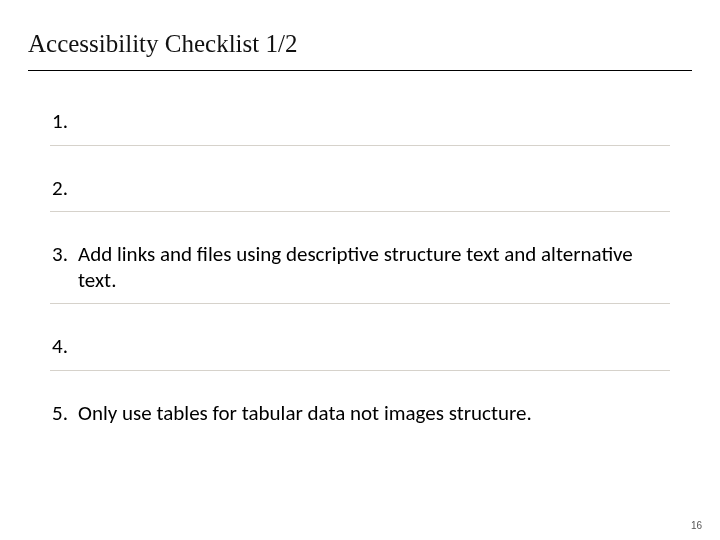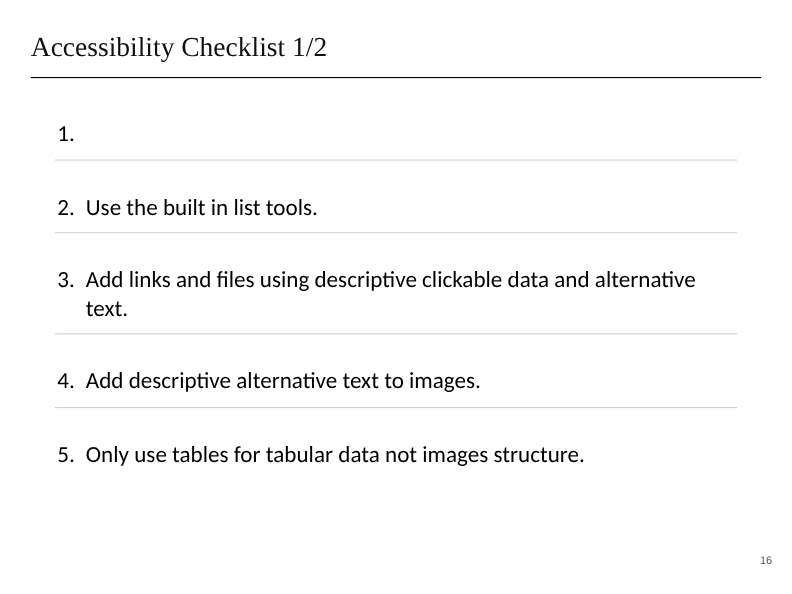--- a/index.html
+++ b/index.html
@@ -7,46 +7,44 @@
   .slide { position: relative; width: 720px; height: 540px; }
   .title-wrap { padding: 30px 28px 6px 28px; }
   .title { font-family: Georgia, "Times New Roman", serif; font-size: 25px; font-weight: 400; color: #111; }
   .title-rule { border: 0; border-top: 1px solid #000; margin: 6px 28px 0 28px; }
   .list { padding: 30px 50px 0 50px; }
   .item { display: flex; align-items: flex-start; font-size: 21px; line-height: 1.22; padding: 8px 0 10px 0; border-bottom: 1px solid #d6d2cb; }
   .item:last-child { border-bottom: none; }
   .item + .item { margin-top: 22px; }
   .num { min-width: 28px; text-align: right; padding-right: 10px; }
   .txt { flex: 1; }
-  .pagenum { position: absolute; right: 18px; bottom: 24px; font-size: 10px; color: #555; font-family: Arial, sans-serif; }
+  .pagenum { position: absolute; right: 18px; bottom: 9px; font-size: 10px; color: #555; font-family: Arial, sans-serif; }
 </style>
 </head>
 <body>
 
 <div class="slide">
   <div class="title-wrap">
     <h1 class="title">Accessibility Checklist 1/2</h1>
   </div>
   <hr class="title-rule">
 
   <div class="list">
     <div class="item">
       <span class="num">1.</span>
     </div>
     <div class="item">
       <span class="num">2.</span>
-      <span class="txt">Use the built in list tools.</span>
     </div>
     <div class="item">
       <span class="num">3.</span>
-      <span class="txt">Add links and files using descriptive clickable data and alternative text.</span>
+      <span class="txt">Add links and files using descriptive structure text and alternative text.</span>
     </div>
     <div class="item">
       <span class="num">4.</span>
-      <span class="txt">Add descriptive alternative text to images.</span>
     </div>
     <div class="item">
       <span class="num">5.</span>
       <span class="txt">Only use tables for tabular data not images structure.</span>
     </div>
   </div>
 
   <div class="pagenum">16</div>
 </div>
 

